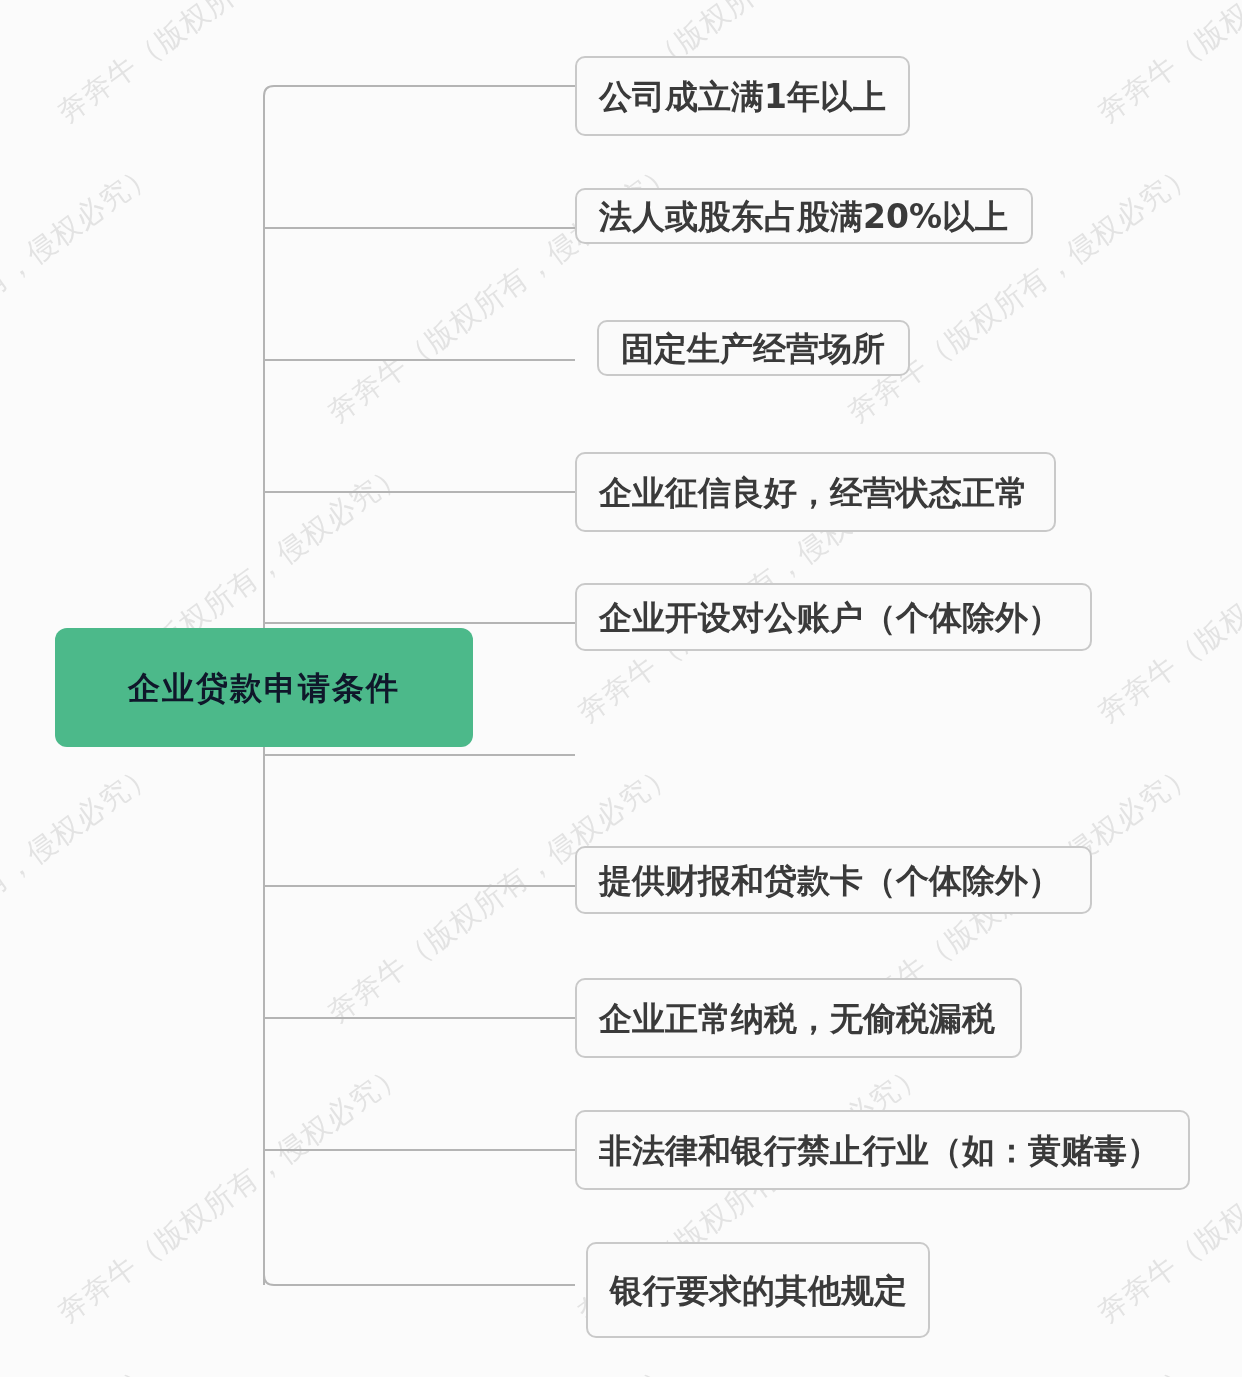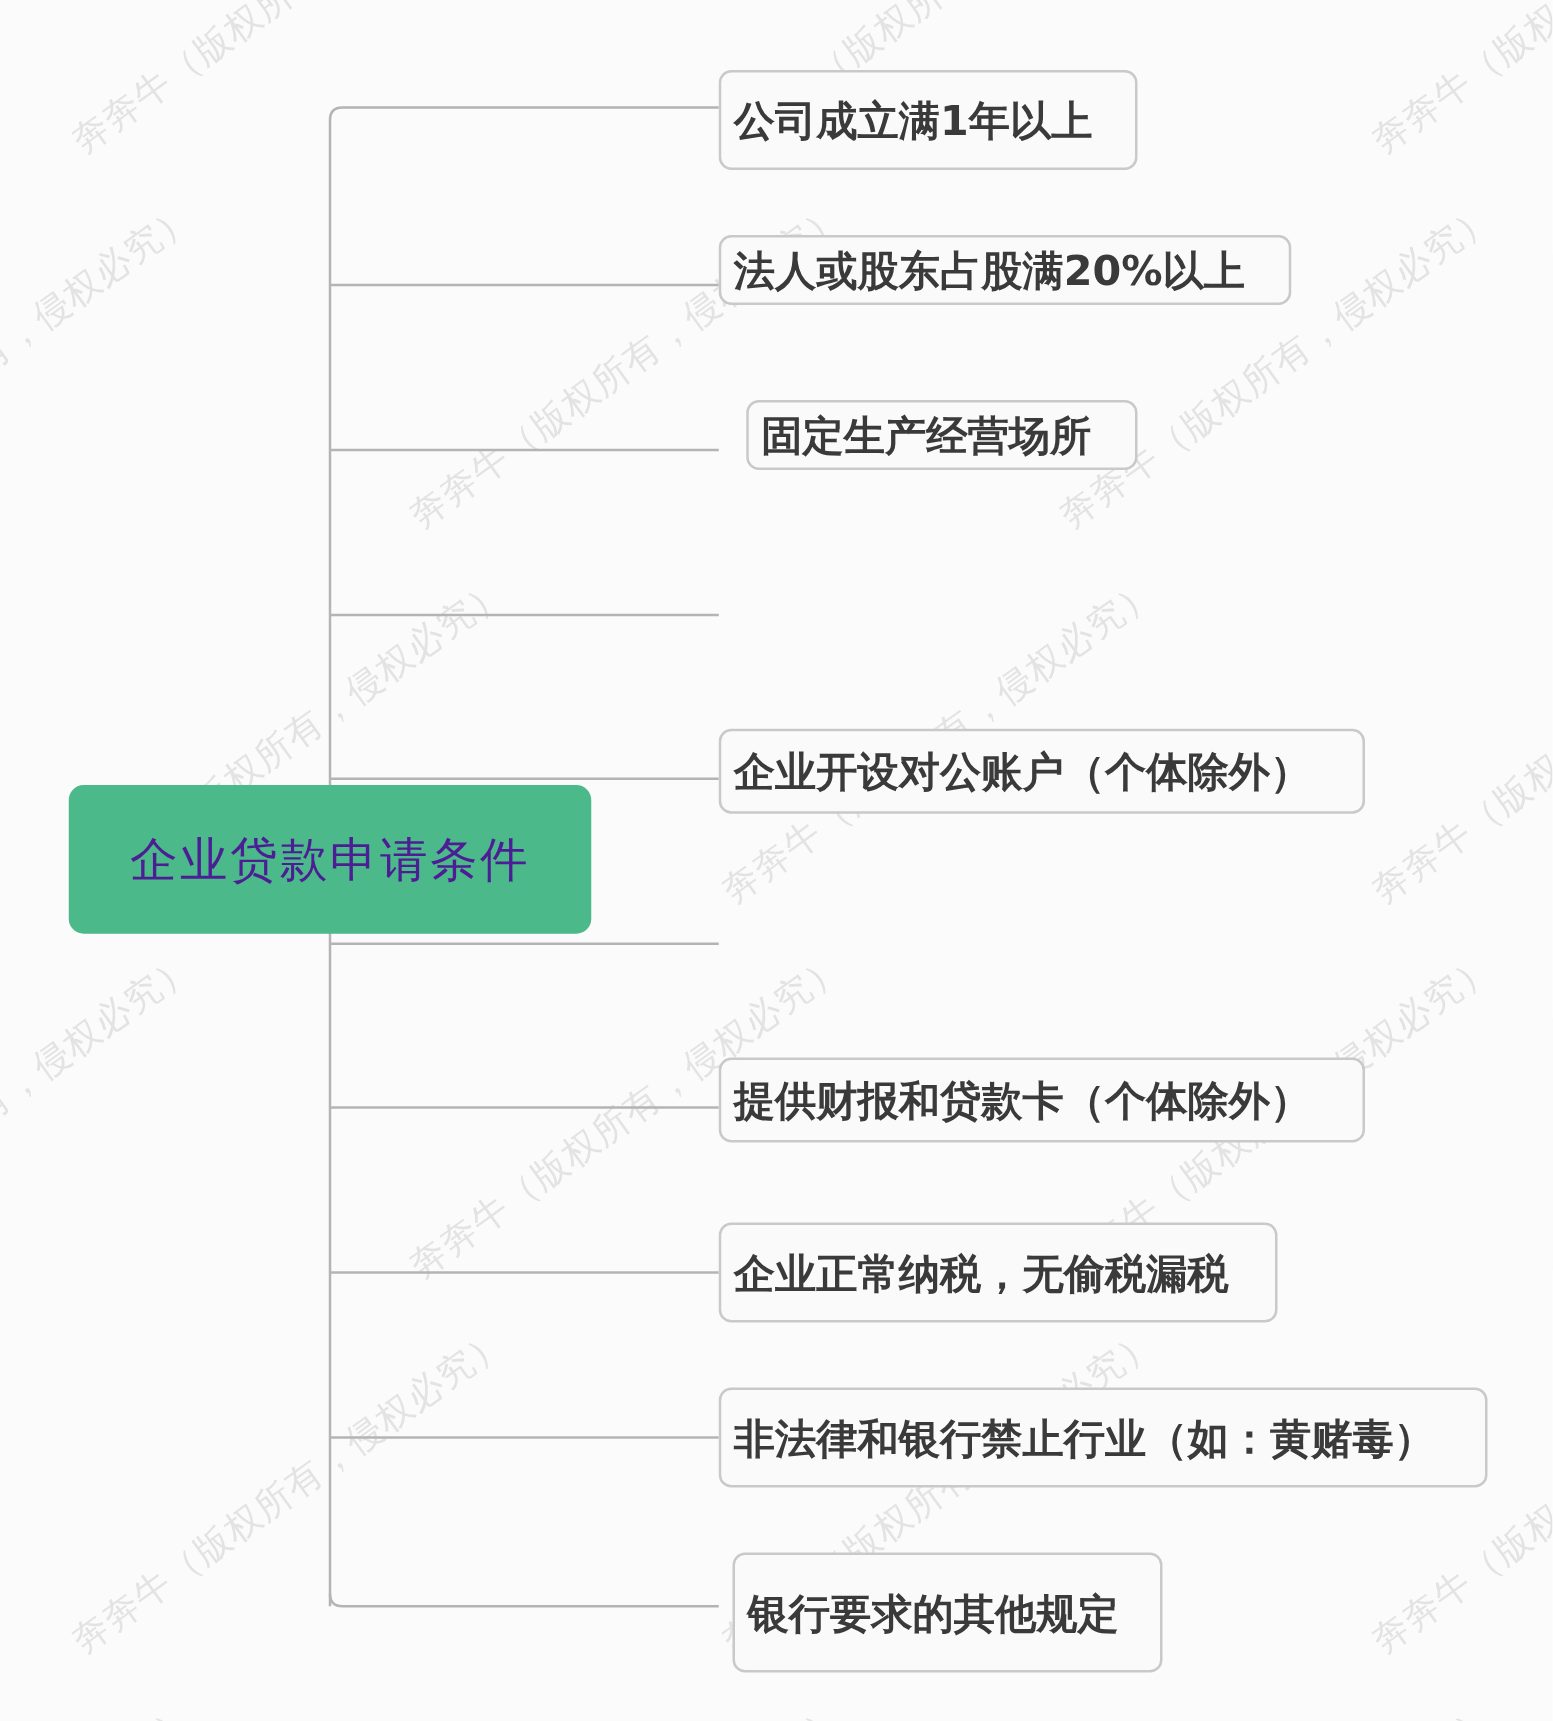--- a/index.html
+++ b/index.html
@@ -63,39 +63,39 @@
     height: 119px;
     background: #4cb98a;
     border-radius: 12px;
     display: flex;
     align-items: center;
     justify-content: center;
     z-index: 4;
     box-sizing: border-box;
   }
   #root-node .root-label {
-    color: #4c1d95;
-    font-size: 38px;
-    font-weight: 400;
+    color: #0f172a;
+    font-size: 32px;
+    font-weight: 700;
     letter-spacing: 2px;
     font-family: "DejaVu Sans", "Liberation Sans", sans-serif;
     line-height: 1;
   }
 
   
   .branch-node {
     position: absolute;
     background: #fafafa;
     border: 2px solid #c9c9c9;
     border-radius: 10px;
     display: flex;
     align-items: center;
     z-index: 3;
     box-sizing: border-box;
-    padding: 0 10px;
+    padding: 0 22px;
   }
   .branch-node .branch-label {
     color: #3a3a3a;
     font-size: 33px;
     font-weight: bold;
     letter-spacing: 0px;
     white-space: nowrap;
     font-family: "DejaVu Sans", "Liberation Sans", sans-serif;
     line-height: 1;
   }
@@ -151,20 +151,23 @@
   </div>
 
   <div class="branch-node" style="left:575px; top:188px; width:458px; height:56px;">
     <span class="branch-label">法人或股东占股满20%以上</span>
   </div>
 
   <div class="branch-node" style="left:597px; top:320px; width:313px; height:56px;">
     <span class="branch-label">固定生产经营场所</span>
   </div>
 
+  <div class="branch-node" style="left:575px; top:452px; width:481px; height:80px;">
+    <span class="branch-label">企业征信良好，经营状态正常</span>
+  </div>
 
   <div class="branch-node" style="left:575px; top:583px; width:517px; height:68px;">
     <span class="branch-label">企业开设对公账户（个体除外）</span>
   </div>
 
 
   <div class="branch-node" style="left:575px; top:846px; width:517px; height:68px;">
     <span class="branch-label">提供财报和贷款卡（个体除外）</span>
   </div>
 

